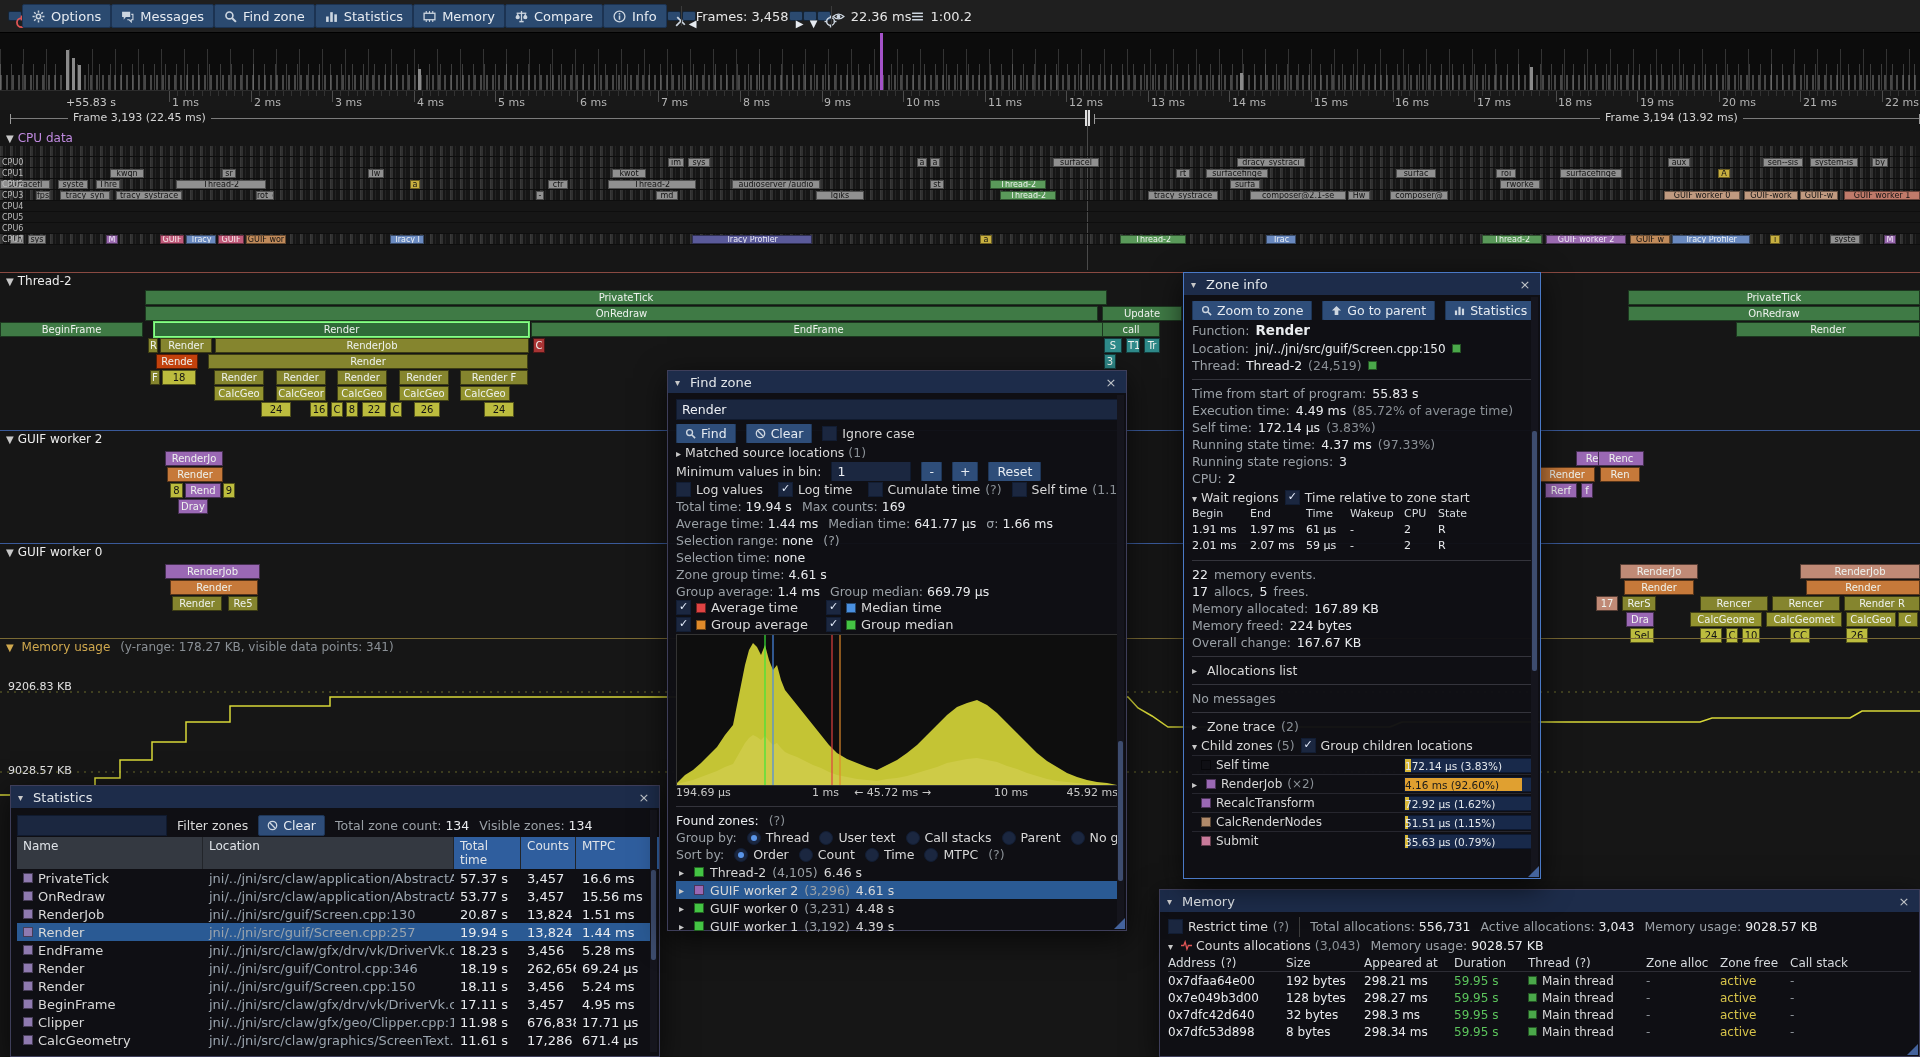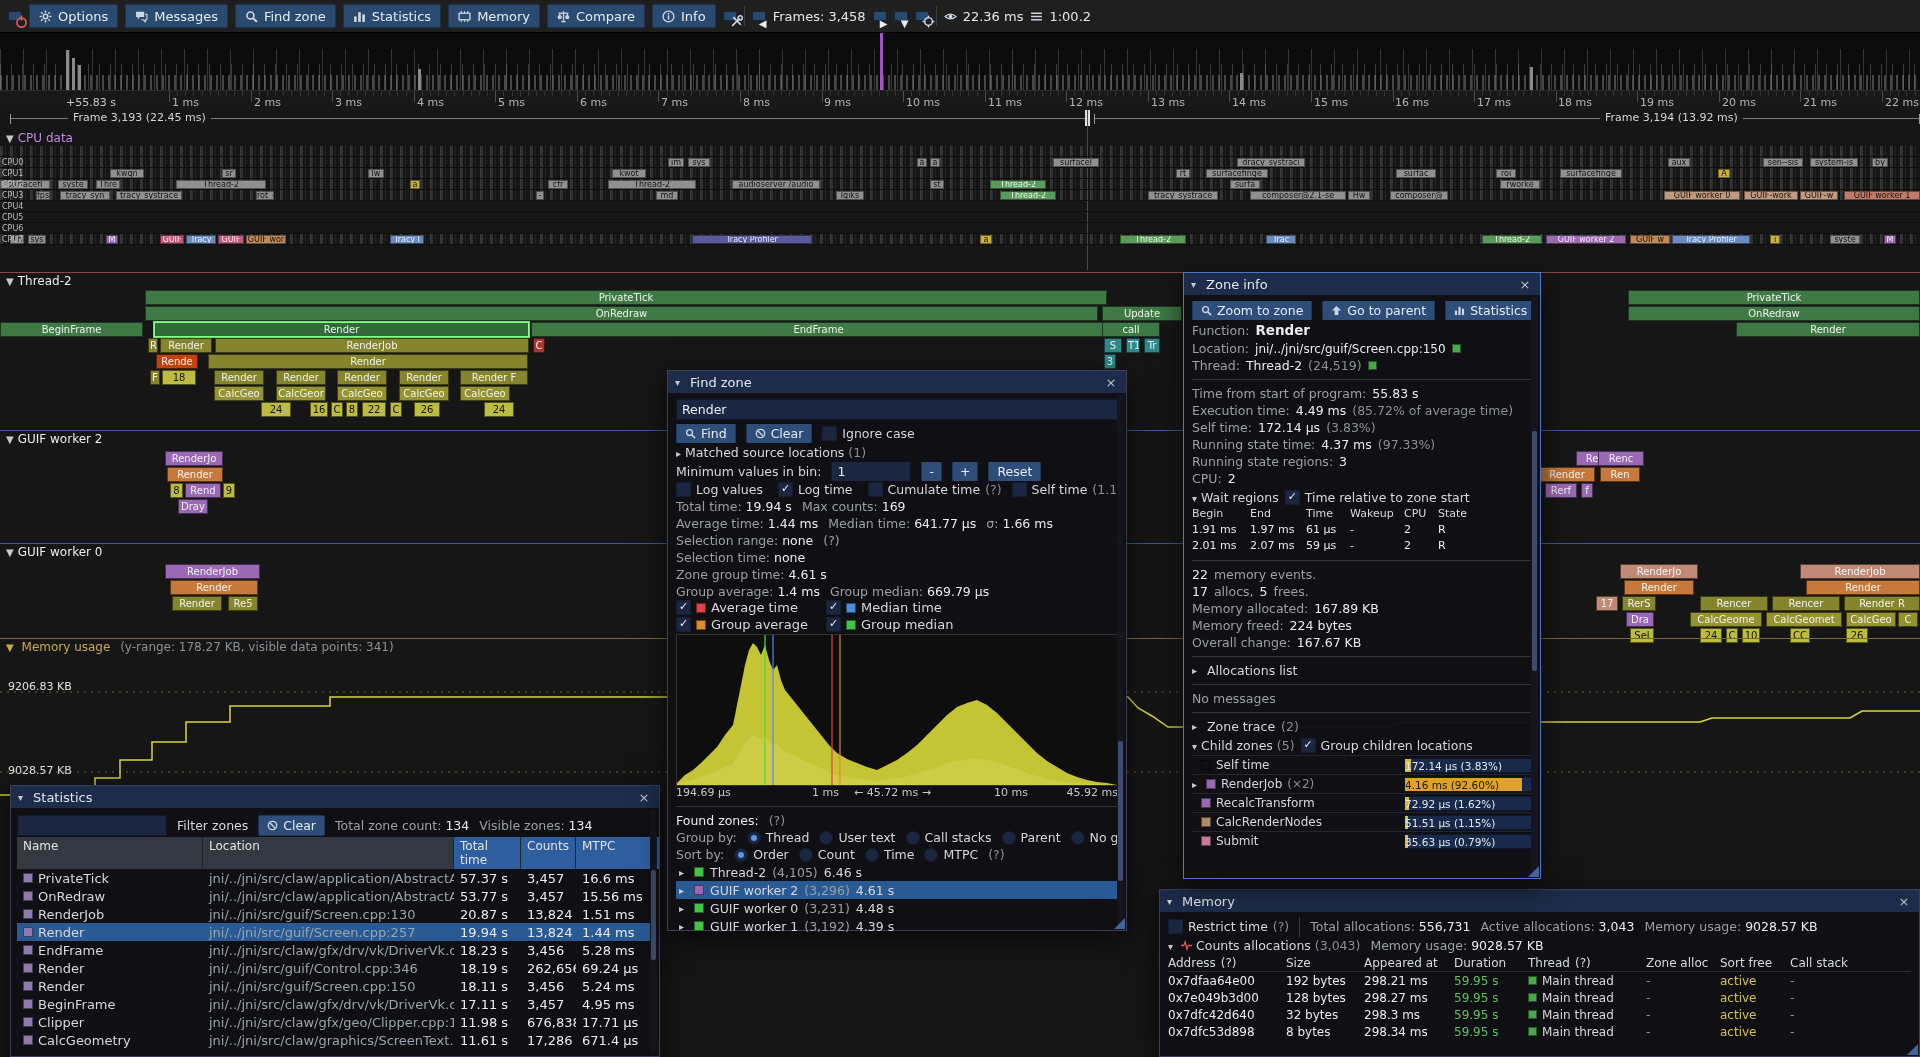--- a/index.html
+++ b/index.html
@@ -2,21 +2,21 @@
 <html><head>
 <meta charset="utf-8">
 <style>
   * { box-sizing:border-box; margin:0; padding:0; }
   html,body { width:1920px; height:1057px; overflow:hidden; }
   body { background:#161616; font-family:"DejaVu Sans","Liberation Sans",sans-serif; font-size:13px; color:#d8d8d8; position:relative; }
   .lbl { color:#9aa0a6; } .val { color:#e9ebee; } .dim { color:#8a9096; }
 
   
   .toolbar { position:absolute; left:0; top:0; width:1920px; height:33px; background:#1f1f1f; border-bottom:1px solid #000;
-             display:flex; align-items:center; gap:7px; padding:0 8px; z-index:5; }
+             display:flex; align-items:center; padding:0 8px; z-index:5; }
   .tbtn { background:#2b4a70; border:1px solid #1c3352; border-radius:2px; color:#e6ebf1; padding:3px 9px; height:24px;
           display:inline-flex; align-items:center; gap:6px; white-space:nowrap; font-size:13px; }
   .tbtn.sq { padding:3px 6px; }
   .vsep { width:1px; height:20px; background:#3c3c3c; }
   .tstat { display:inline-flex; align-items:center; gap:6px; color:#e6e6e6; }
   .ticon { width:13px; height:13px; display:block; }
 
   
   .framestrip { position:absolute; left:0; top:33px; width:1920px; height:57px; background:#0c0c0c; overflow:hidden;
     background-image:
@@ -414,21 +414,21 @@
           <div class="cseg" style="left: 60px; width: 50px; background: rgb(144, 144, 144);">tracy_syn</div>
 
           <div class="cseg" style="left: 116px; width: 66px; background: rgb(144, 144, 144);">tracy_systrace</div>
 
           <div class="cseg" style="left: 256px; width: 18px; background: rgb(144, 144, 144);">rot_d</div>
 
           <div class="cseg" style="left: 536px; width: 8px; background: rgb(144, 144, 144);">-</div>
 
           <div class="cseg" style="left: 656px; width: 22px; background: rgb(144, 144, 144);">md</div>
 
-          <div class="cseg" style="left: 836px; width: 28px; background: rgb(144, 144, 144);">lgiks</div>
+          <div class="cseg" style="left: 816px; width: 48px; background: rgb(144, 144, 144);">lgiks</div>
 
           <div class="cseg" style="left: 1000px; width: 56px; background: rgb(90, 154, 90); color: rgb(238, 242, 238);">Thread-2</div>
 
           <div class="cseg" style="left: 1148px; width: 70px; background: rgb(144, 144, 144);">tracy_systrace</div>
 
           <div class="cseg" style="left: 1250px; width: 96px; background: rgb(144, 144, 144);">composer@2.1-se</div>
 
           <div class="cseg" style="left: 1348px; width: 22px; background: rgb(144, 144, 144);">Hw</div>
 
           <div class="cseg" style="left: 1390px; width: 58px; background: rgb(144, 144, 144);">composer@</div>
@@ -1448,21 +1448,21 @@
           <span>Thread</span>
           <span class="hm">(?)</span>
         </span>
 
         <span class="mw-c">
           <span>Zone alloc</span>
           <span class="hm"></span>
         </span>
 
         <span class="mw-c">
-          <span>Sort free</span>
+          <span>Zone free</span>
           <span class="hm"></span>
         </span>
 
         <span class="mw-c">
           <span>Call stack</span>
           <span class="hm"></span>
         </span>
 
     </div>
 

